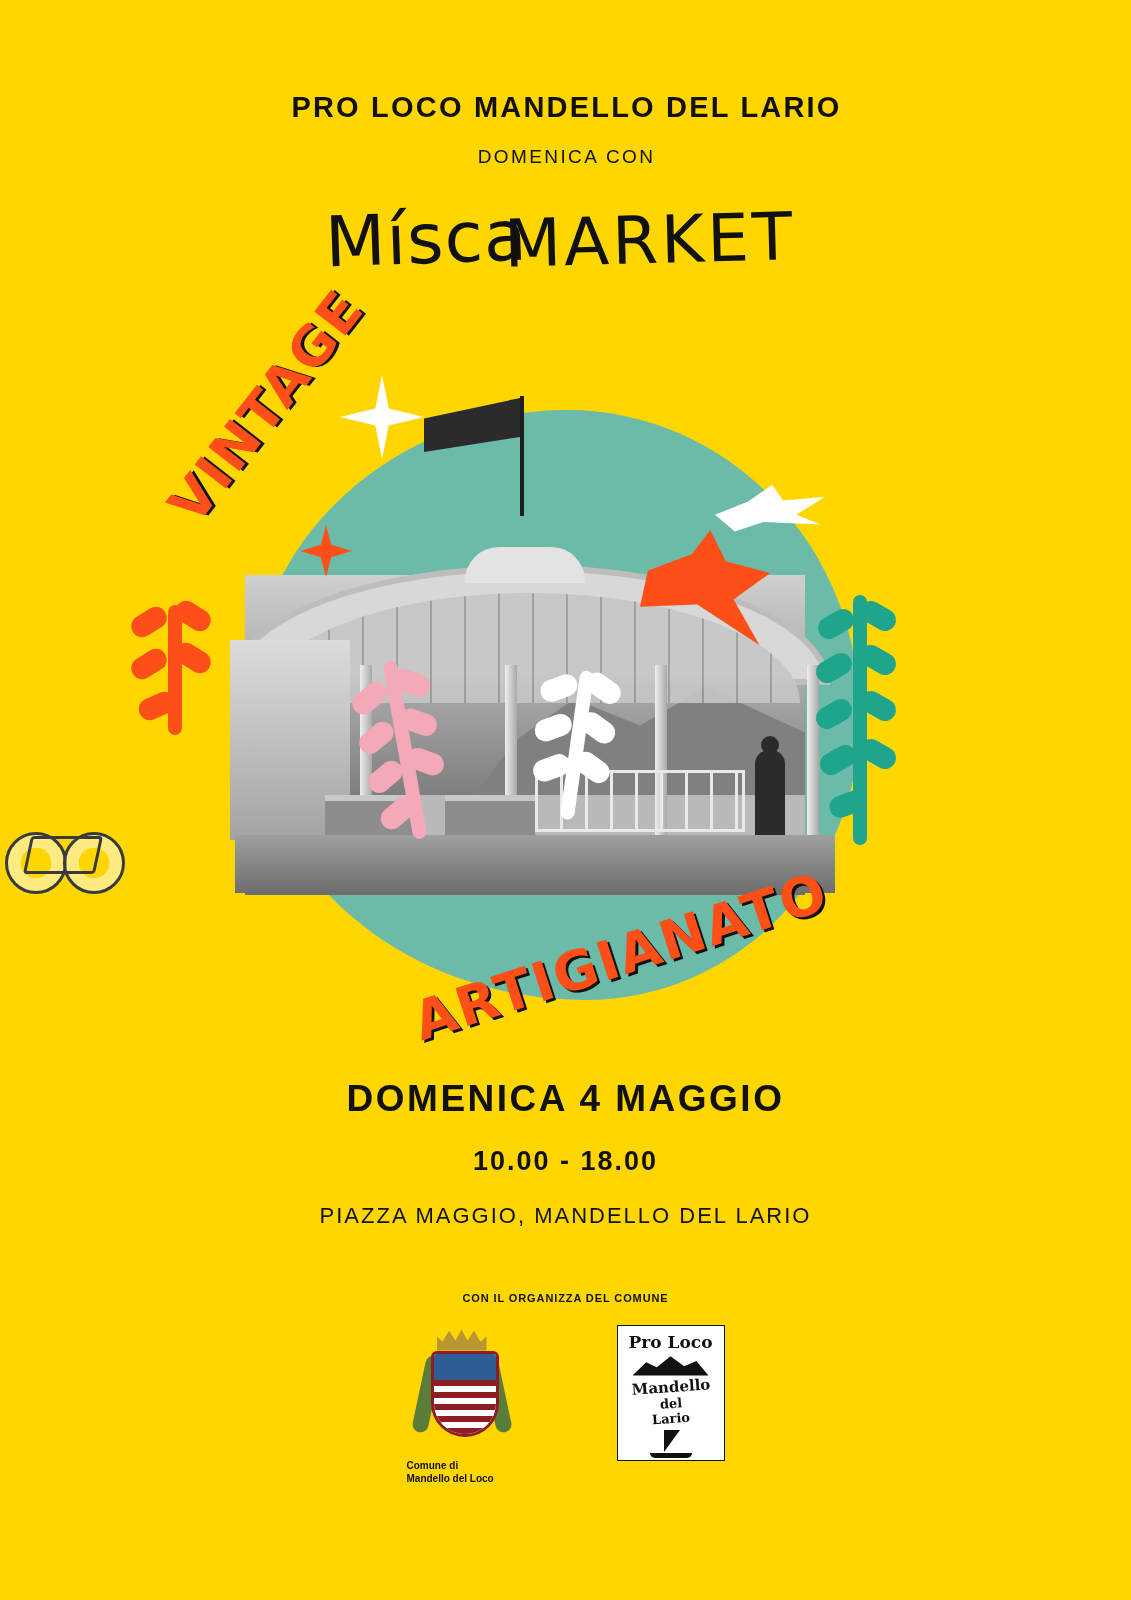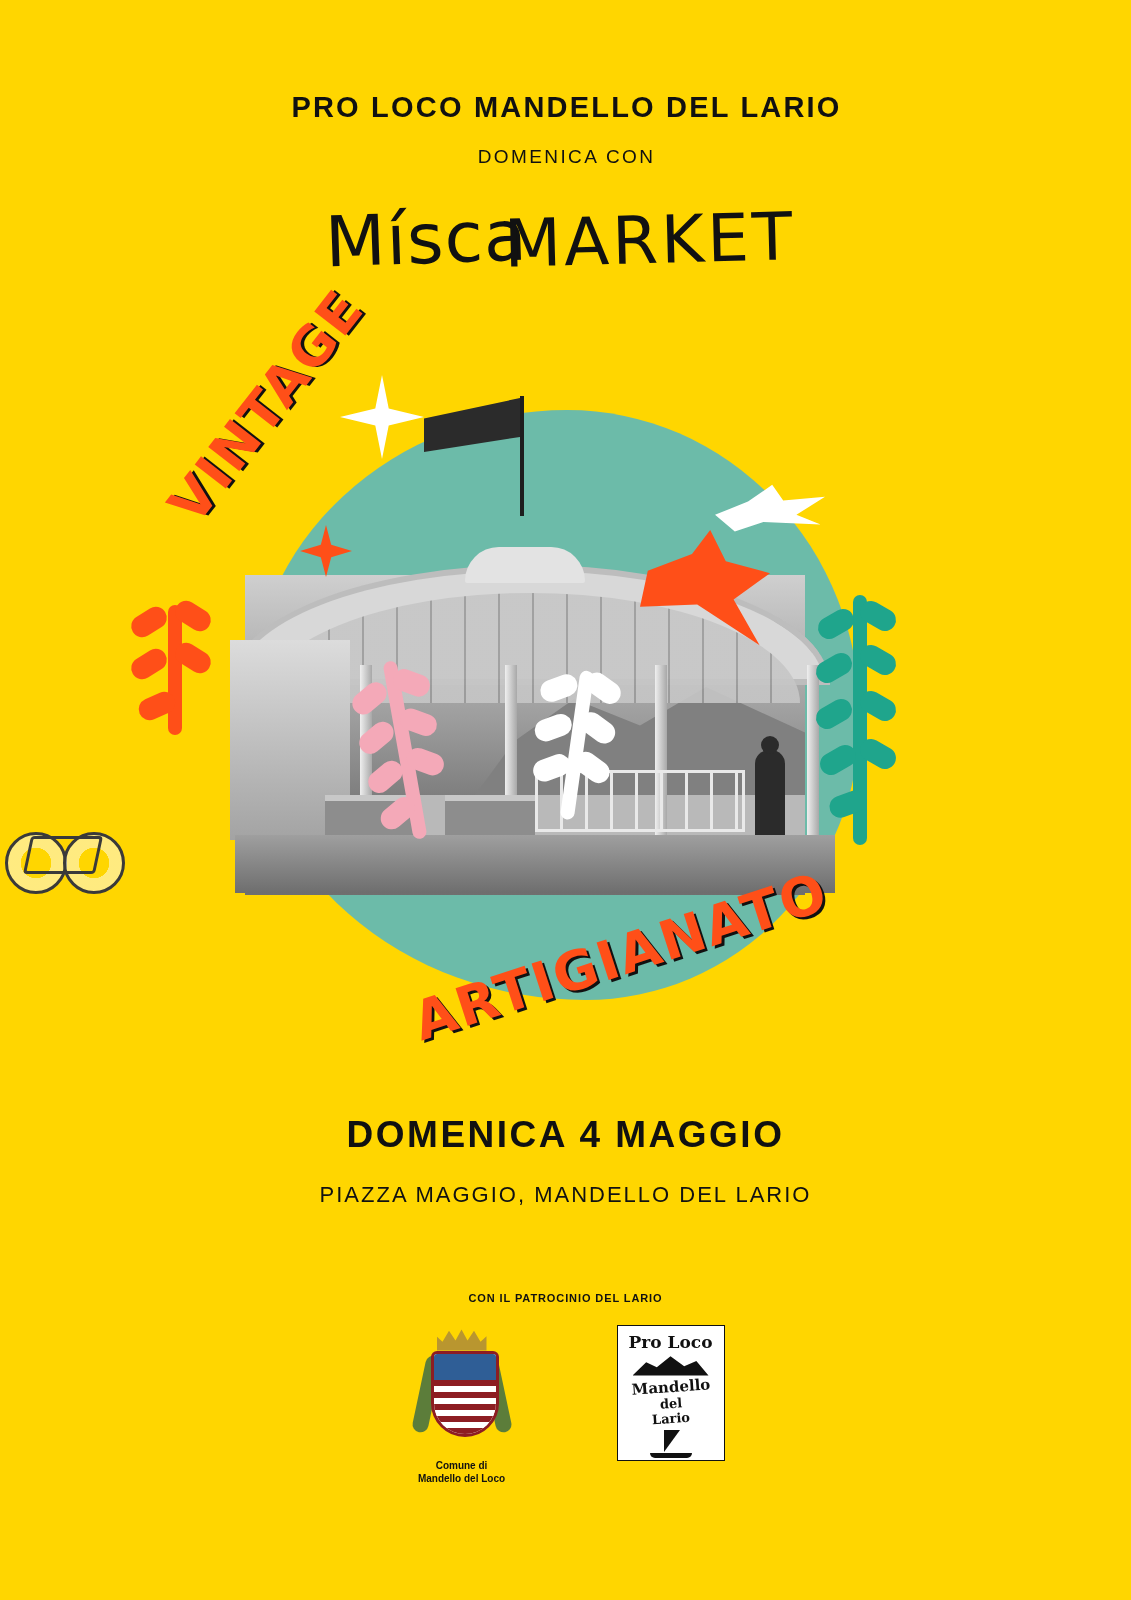--- a/index.html
+++ b/index.html
@@ -345,21 +345,21 @@
     letter-spacing: 2px;
     color: #FF4F18;
     transform: rotate(-18deg);
     text-shadow: 2px 3px 0 #111;
     font-family: "DejaVu Sans", sans-serif;
   }
 
   
   .details {
     position: absolute;
-    top: 1114px;
+    top: 1078px;
     left: 0;
     width: 100%;
     text-align: center;
     color: #111111;
   }
   .det-date {
     font-size: 37px;
     font-weight: bold;
     letter-spacing: 2.5px;
   }
@@ -392,21 +392,21 @@
   }
   .logos {
     margin-top: 18px;
     display: flex;
     justify-content: center;
     align-items: flex-start;
     gap: 100px;
   }
   .comune {
     width: 110px;
-    text-align: center;
+    text-align: left;
   }
   .crest {
     width: 86px;
     height: 128px;
     margin: 0 auto;
     position: relative;
   }
   .crest-shield {
     position: absolute;
     left: 12px;
@@ -613,25 +613,26 @@
       <div class="wheel w2"></div>
       <div class="frame"></div>
     </div>
 
     <div class="word-vintage">VINTAGE</div>
     <div class="word-artigianato">ARTIGIANATO</div>
   </div>
 
   <div class="details">
     <div class="det-date">DOMENICA 4 MAGGIO</div>
+    <div class="det-time">10.00 - 18.00</div>
     <div class="det-place">PIAZZA MAGGIO, MANDELLO DEL LARIO</div>
   </div>
 
   <div class="footer">
-    <div class="patron-text">CON IL PATROCINIO DEL LARIO</div>
+    <div class="patron-text">CON IL ORGANIZZA DEL COMUNE</div>
 
     <div class="logos">
 
       <div class="comune">
         <div class="crest">
           <div class="crest-wreath-l"></div>
           <div class="crest-wreath-r"></div>
           <div class="crest-crown"></div>
           <div class="crest-shield">
             <div class="top"></div>

